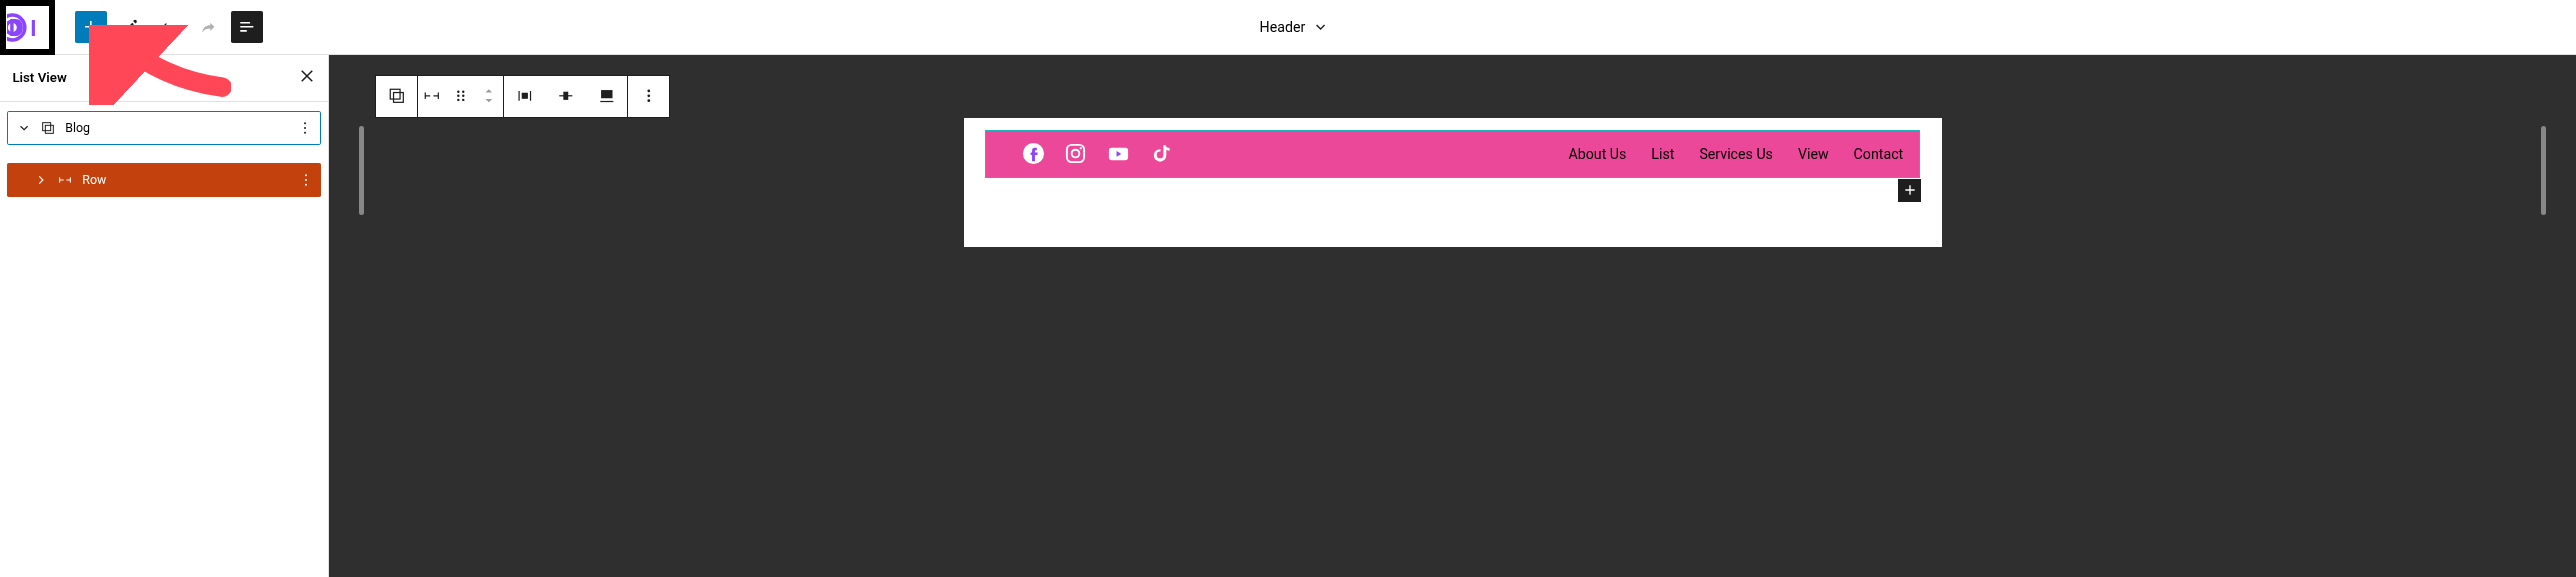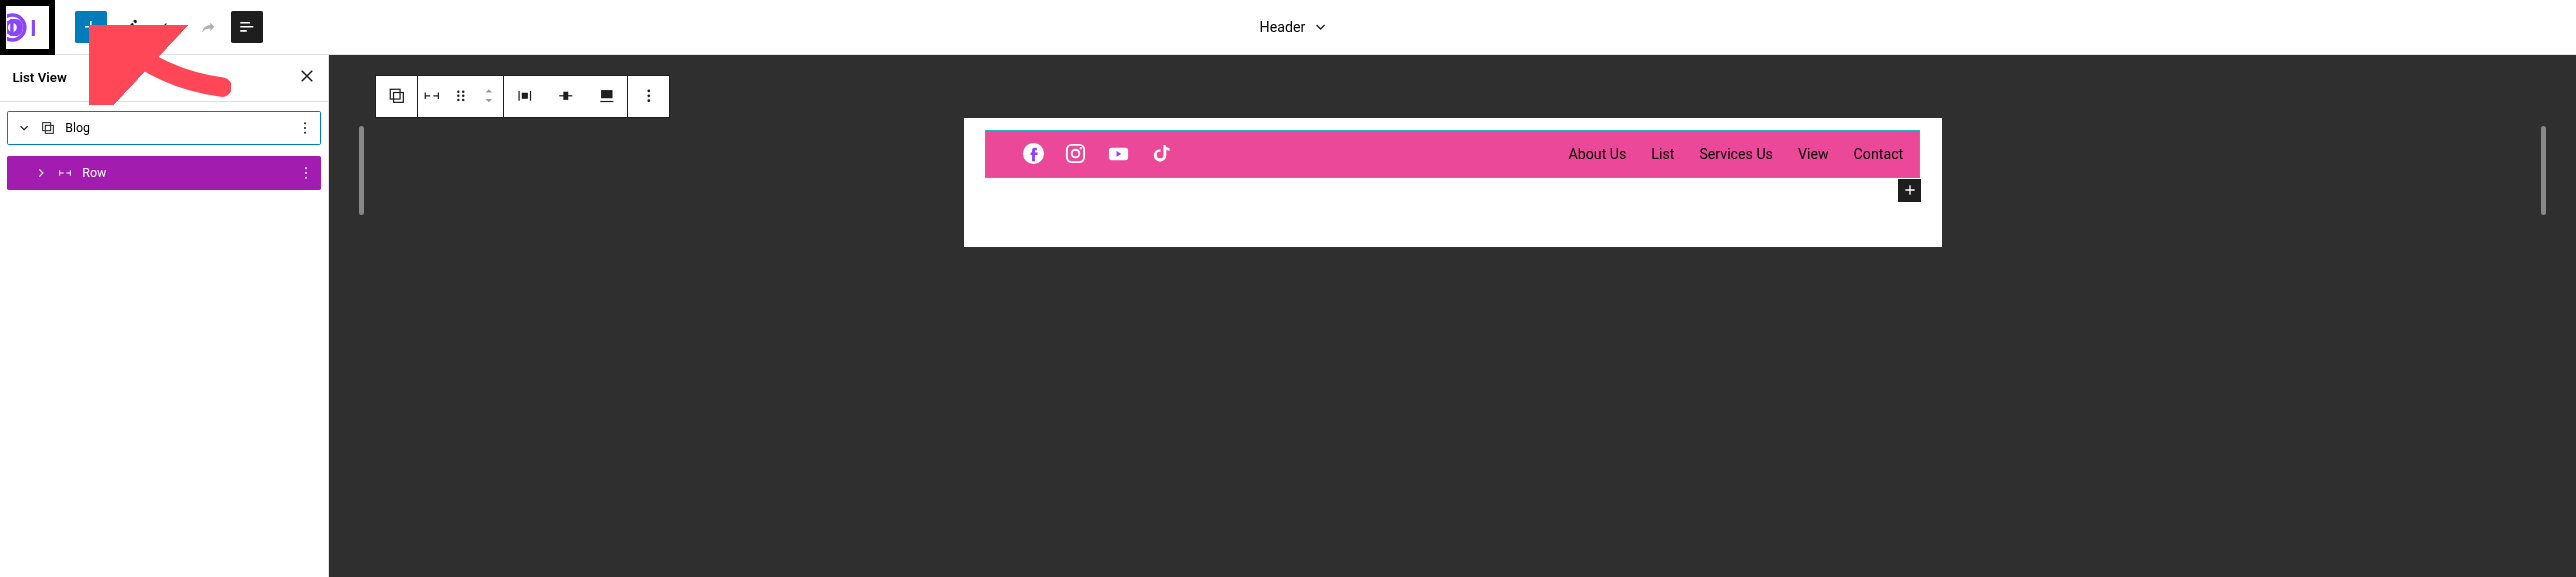--- a/index.html
+++ b/index.html
@@ -88,24 +88,24 @@
       height: 34px;
       padding: 0 7.1px 0 9px;
       border-radius: 1.8px;
       cursor: pointer;
       gap: 9px;
     }
     .tree-row.level-0 {
       border: 1.3px solid #007cba;
     }
     .tree-row.level-1 {
-      background: #a21caf;
+      background: #c2410c;
       color: #fff;
       padding-left: 27px;
-      margin-top: 11px;
+      margin-top: 18px;
     }
     .tree-row .chev { width: 14.2px; display:flex; justify-content:center;}
     .tree-row .icon { display:flex; }
     .tree-row .label { flex: 1; font-size: 12.4px; }
     .tree-row .more { display:flex; }
     .tree-row svg { width: 16px; height: 16px; }
     
     .canvas {
       flex: 1;
       background: #2f2f2f;

